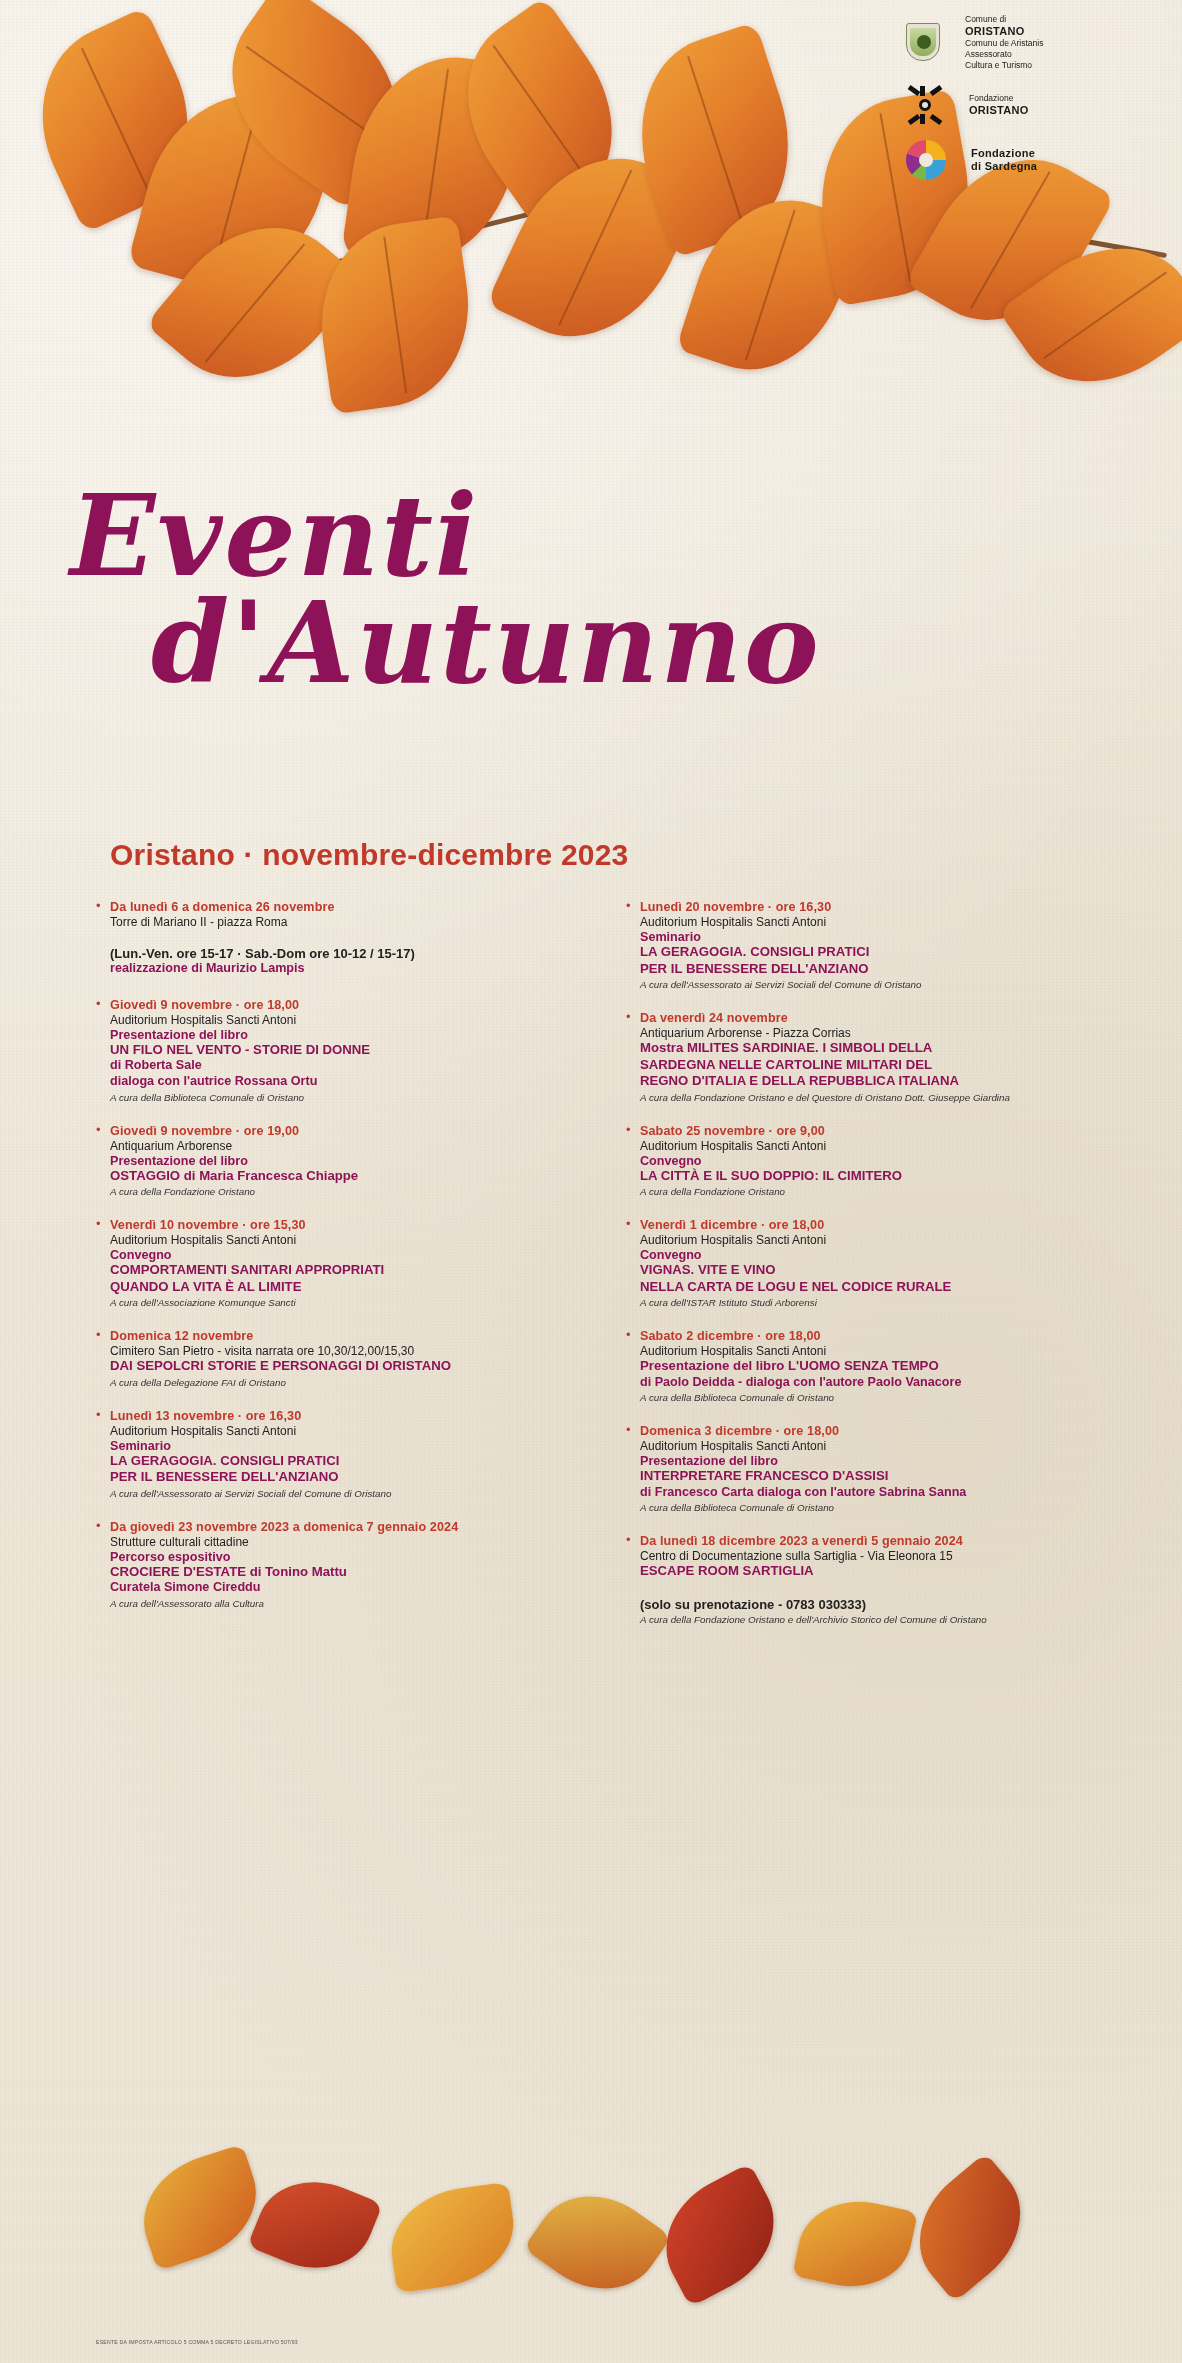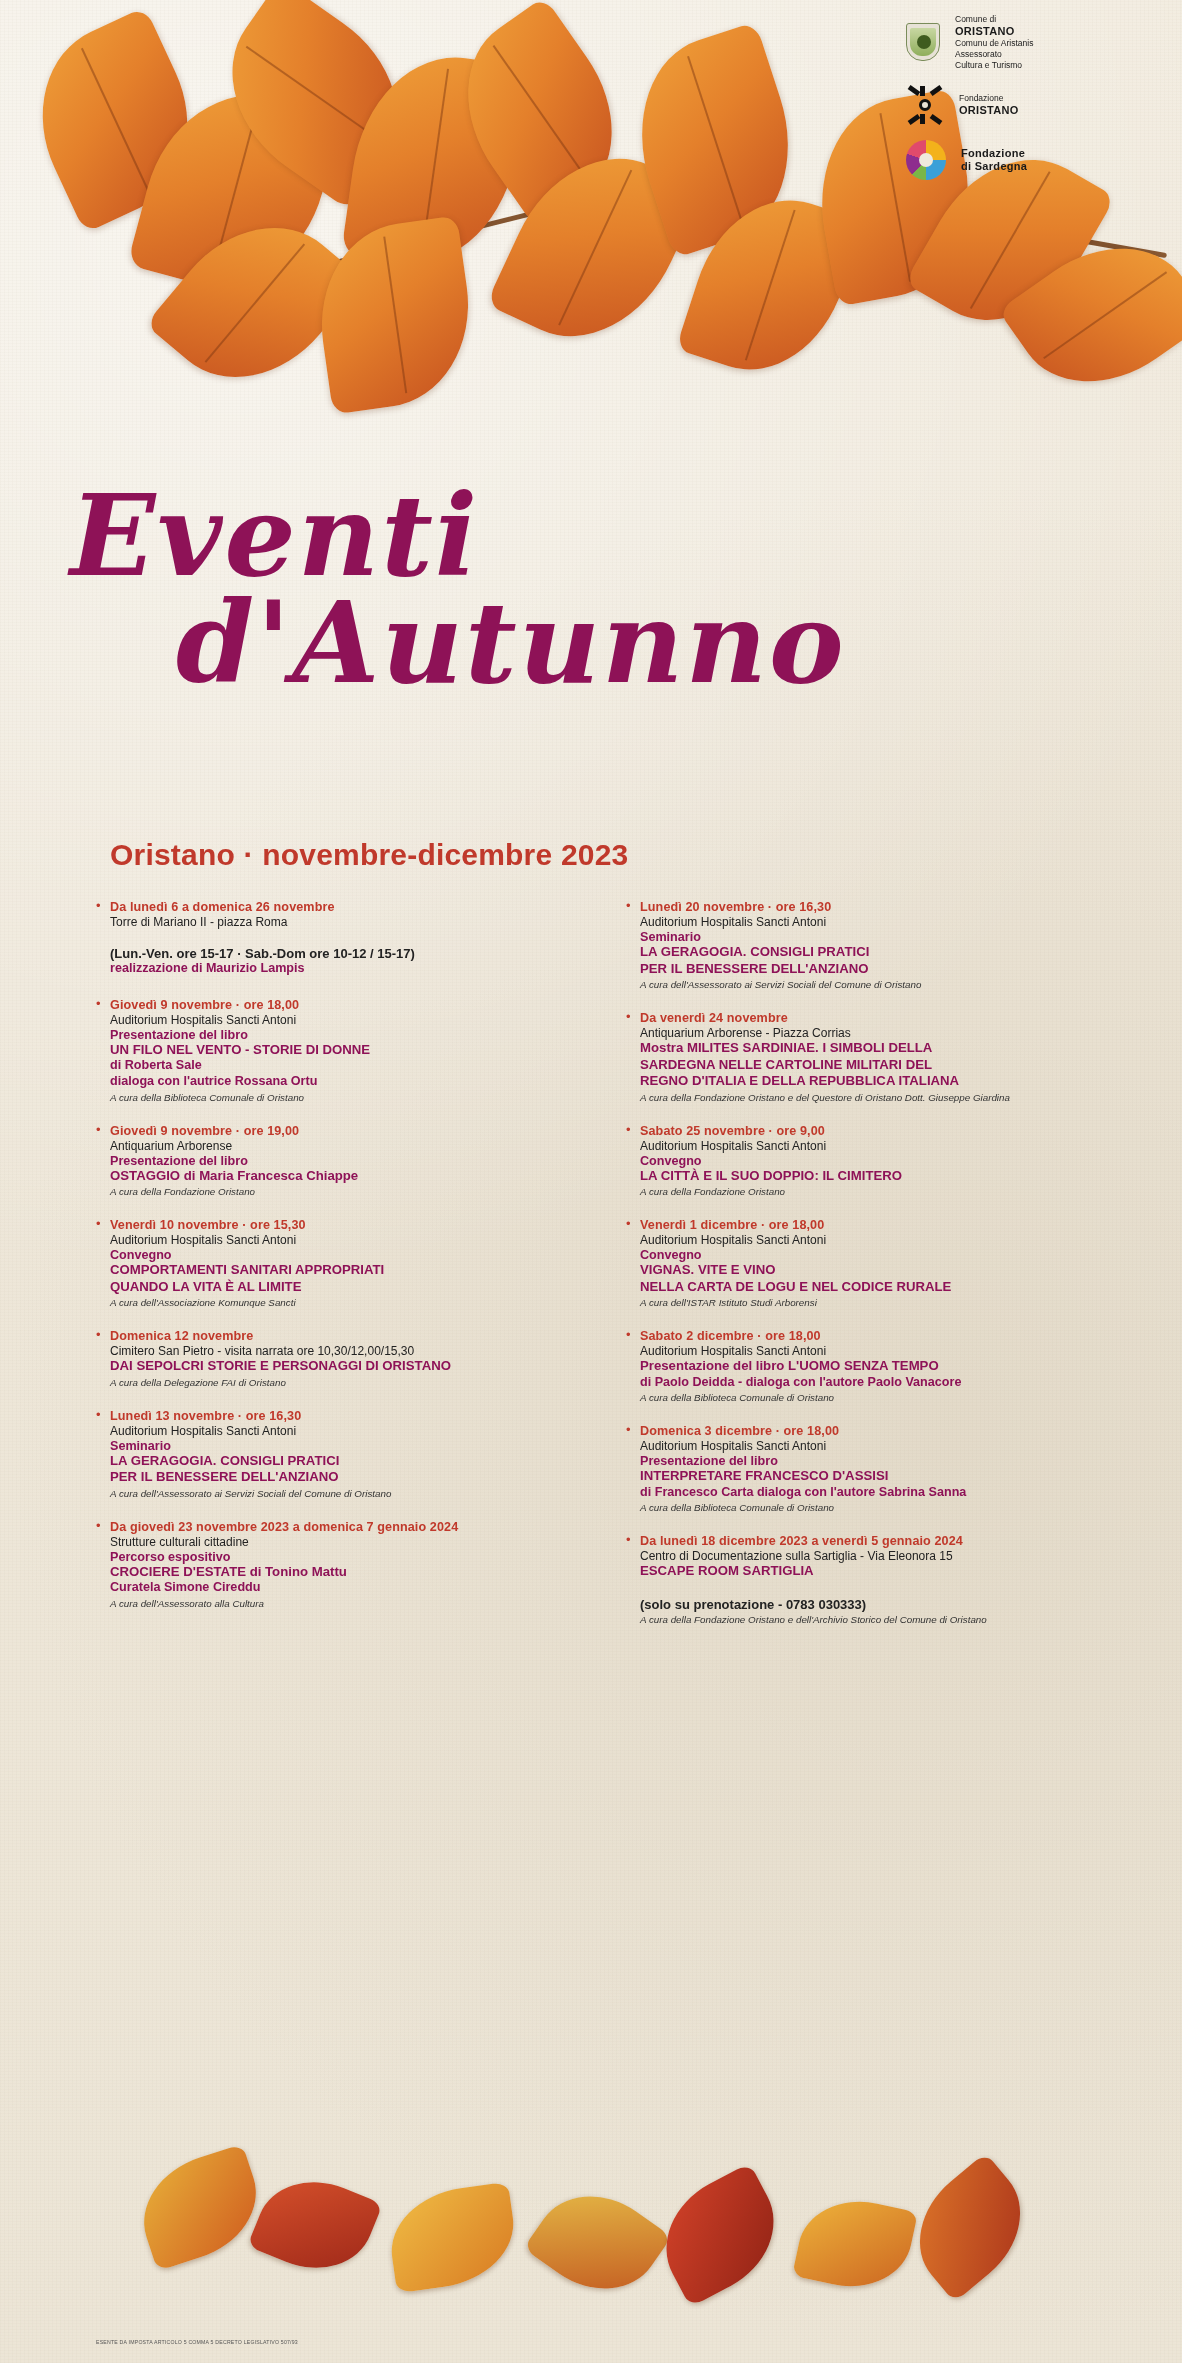--- a/index.html
+++ b/index.html
@@ -22,21 +22,21 @@
   .grain {
     position:absolute; inset:0;
     background-image:
       repeating-linear-gradient(0deg, rgba(160,145,120,.045) 0 1px, rgba(0,0,0,0) 1px 3px),
       repeating-linear-gradient(90deg, rgba(160,145,120,.04) 0 1px, rgba(0,0,0,0) 1px 4px);
     opacity:.8;
   }
 
   
   .logos { position:absolute; right:26px; top:14px; width:250px; }
-  .logo-row { display:flex; align-items:center; gap:15px; margin-bottom:16px; }
+  .logo-row { display:flex; align-items:center; gap:25px; margin-bottom:16px; }
   .logo-text { font-size:8.5px; line-height:1.25; color:#1a1a1a; }
   .logo-text .big { font-weight:bold; font-size:11px; letter-spacing:.3px; }
   .crest {
     width:34px; height:38px; flex:none;
     background:#e7e2d6;
     border:1px solid #7a8c5a;
     border-radius:3px 3px 16px 16px;
     position:relative;
     overflow:hidden;
   }
@@ -99,21 +99,21 @@
   
   .title-wrap { position:absolute; left:60px; top:480px; width:1060px; }
   .script {
     font-family:"DejaVu Serif", serif;
     font-style:italic;
     color:#8e1257;
     font-weight:bold;
     letter-spacing:2px;
   }
   .script-1 { font-size:112px; line-height:1; margin-left:10px; }
-  .script-2 { font-size:112px; line-height:1.05; margin-left:116px; margin-top:-8px; }
+  .script-2 { font-size:112px; line-height:1.05; margin-left:91px; margin-top:-8px; }
   .subtitle {
     position:absolute; left:110px; top:838px;
     font-size:30px; font-weight:bold; color:#c0392b; letter-spacing:.2px;
   }
 
   
   .cols {
     position:absolute; left:96px; top:900px; width:1000px;
     display:flex; gap:60px;
   }

